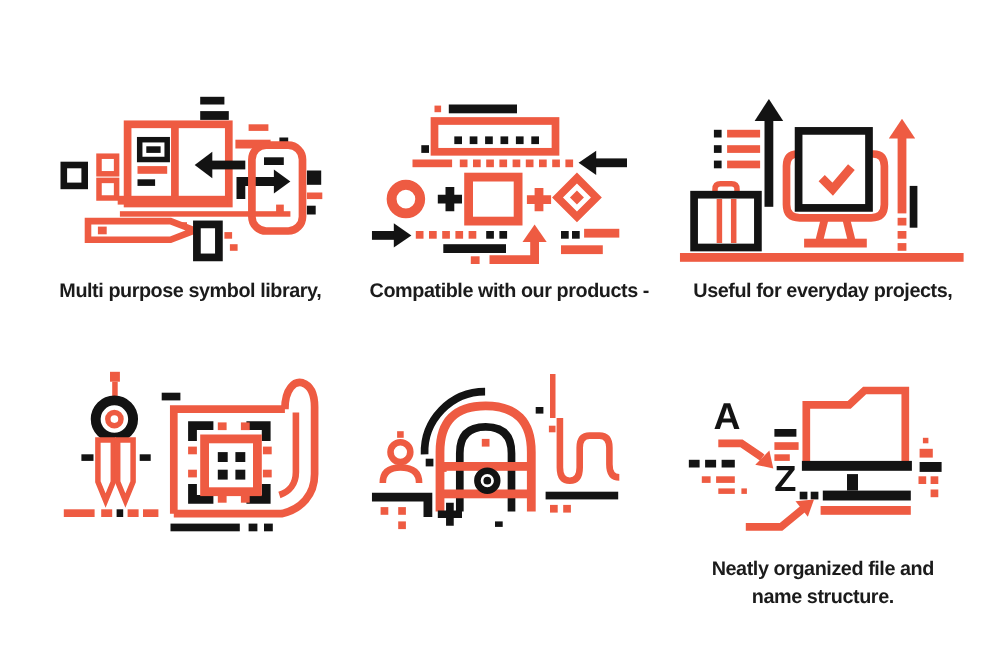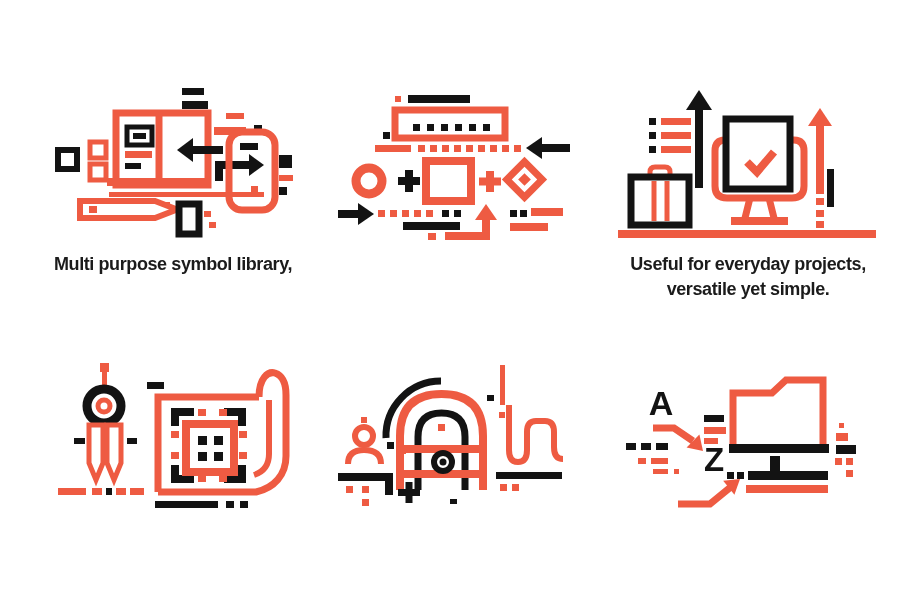--- a/index.html
+++ b/index.html
@@ -146,20 +146,21 @@
           <rect class="r" x="90" y="153" width="8" height="7"></rect>
           <polyline class="ro" stroke-width="8" points="107,156 148,156 148,138"></polyline>
           <polygon class="r" points="148,124 137,140 159,140"></polygon>
           <rect class="k" x="172" y="130" width="7" height="7"></rect>
             <rect class="k" x="182" y="130" width="7" height="7"></rect>
           <rect class="r" x="193" y="128" width="32" height="8"></rect>
           <rect class="r" x="172" y="143" width="38" height="8"></rect>
         </svg>
       </div>
       <figcaption class="caption">
+        <span class="cline">Compatible with our products -</span>
       </figcaption>
     </figure>
 
     <figure class="feature">
       <div class="icon-box">
         <svg width="260" height="158" viewBox="0 0 260 158">
           <rect class="k" x="77" y="24" width="8" height="82"></rect>
           <polygon class="k" points="81,8 68,28 94,28"></polygon>
           <rect class="k" x="31" y="36" width="7" height="7"></rect>
             <rect class="k" x="31" y="50" width="7" height="7"></rect>
@@ -180,21 +181,20 @@
           <polygon class="r" points="202,26 190,44 214,44"></polygon>
           <rect class="r" x="198" y="116" width="8" height="7"></rect>
             <rect class="r" x="198" y="128" width="8" height="7"></rect>
             <rect class="r" x="198" y="139" width="8" height="7"></rect>
           <rect class="k" x="209" y="87" width="7" height="38"></rect>
           <rect class="r" x="0" y="148" width="258" height="8"></rect>
         </svg>
       </div>
       <figcaption class="caption">
         <span class="cline">Useful for everyday projects,</span>
-        <span class="cline">versatile yet simple.</span>
       </figcaption>
     </figure>
 
     <figure class="feature">
       <div class="icon-box">
         <svg width="250" height="160" viewBox="0 0 250 160">
           <rect class="r" x="52" y="5" width="9" height="9"></rect>
           <line class="ro" stroke-width="5" x1="56.5" y1="14" x2="56.5" y2="30"></line>
           <circle class="ko" stroke-width="9" cx="56" cy="48" r="17"></circle>
           <circle class="ro" stroke-width="5" cx="56" cy="48" r="6"></circle>
@@ -295,16 +295,20 @@
           <polyline class="ro" stroke-width="7" points="52,136 84,136 106,118"></polyline>
           <polygon class="r" points="114,111 108.4,126.7 97.2,112.7"></polygon>
           <rect class="r" x="213" y="55" width="5" height="5"></rect>
           <rect class="r" x="210" y="65" width="12" height="8"></rect>
           <rect class="k" x="210" y="77" width="20" height="9"></rect>
           <rect class="r" x="209" y="90" width="7" height="7"></rect>
             <rect class="r" x="220" y="90" width="7" height="7"></rect>
             <rect class="r" x="220" y="102" width="7" height="7"></rect>
         </svg>
       </div>
+      <figcaption class="caption">
+        <span class="cline">Neatly organized file and</span>
+        <span class="cline">name structure.</span>
+      </figcaption>
     </figure>
 
   </div>
 </div>
 
 </body></html>

